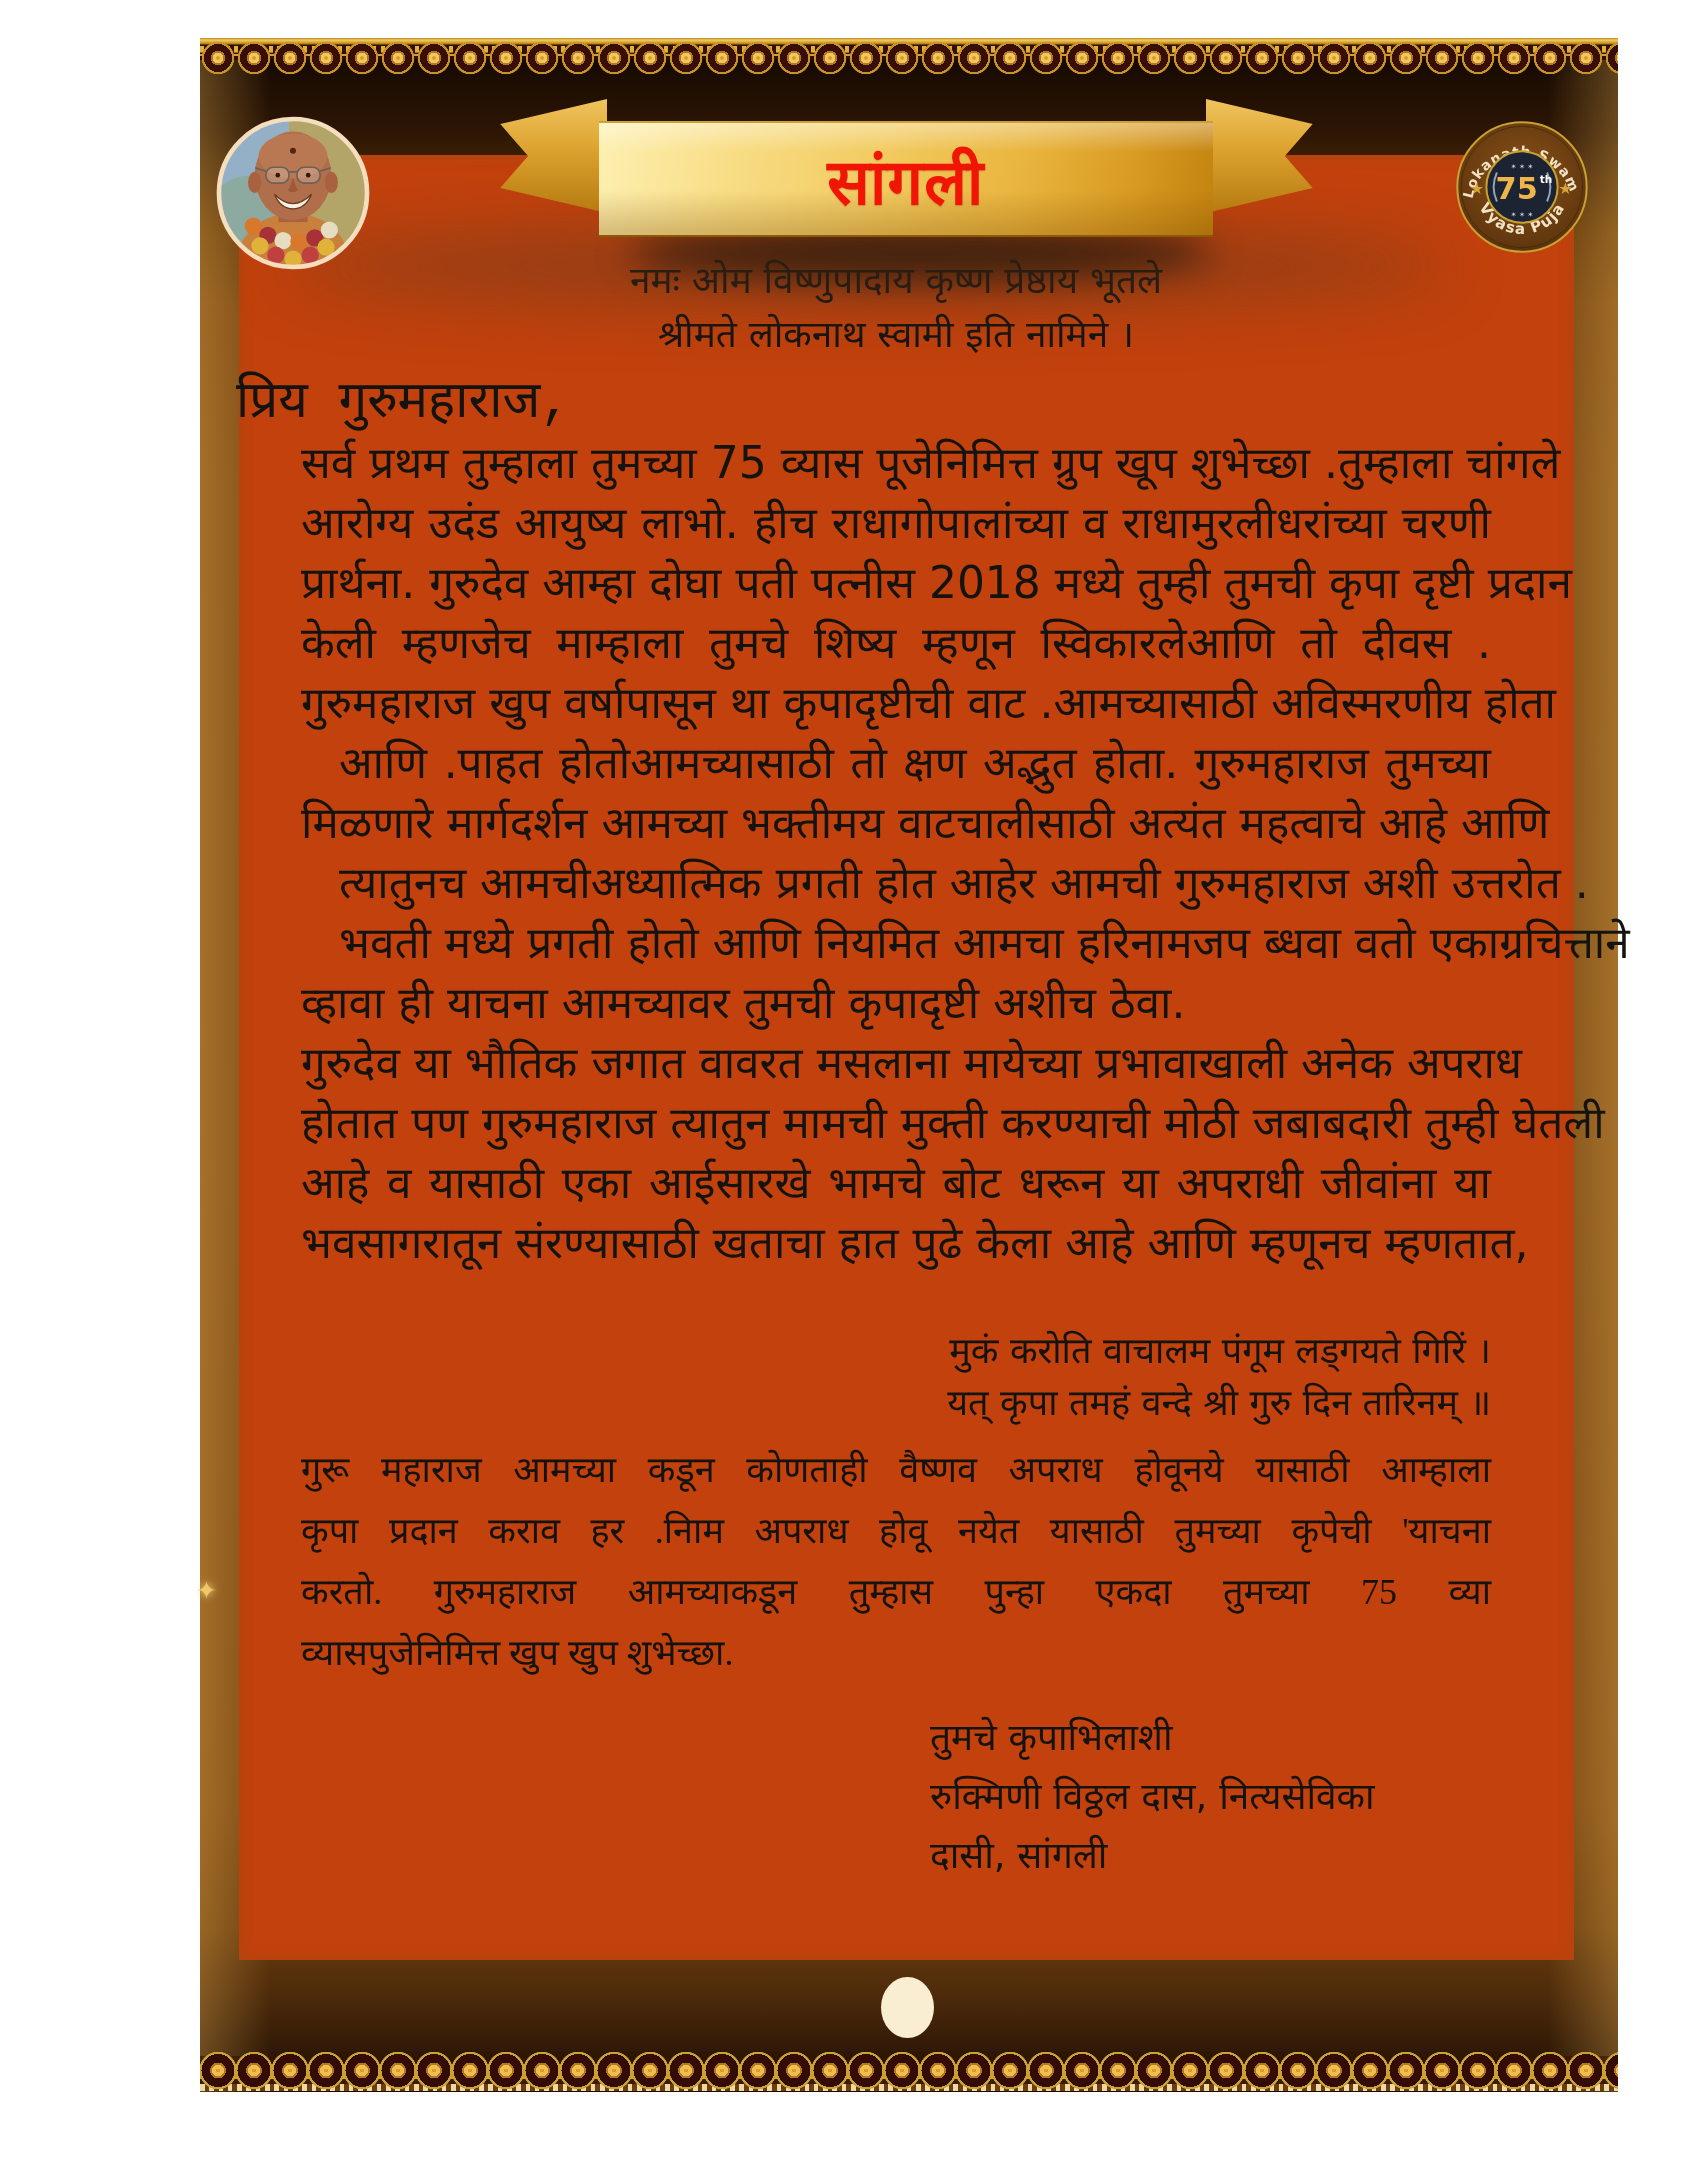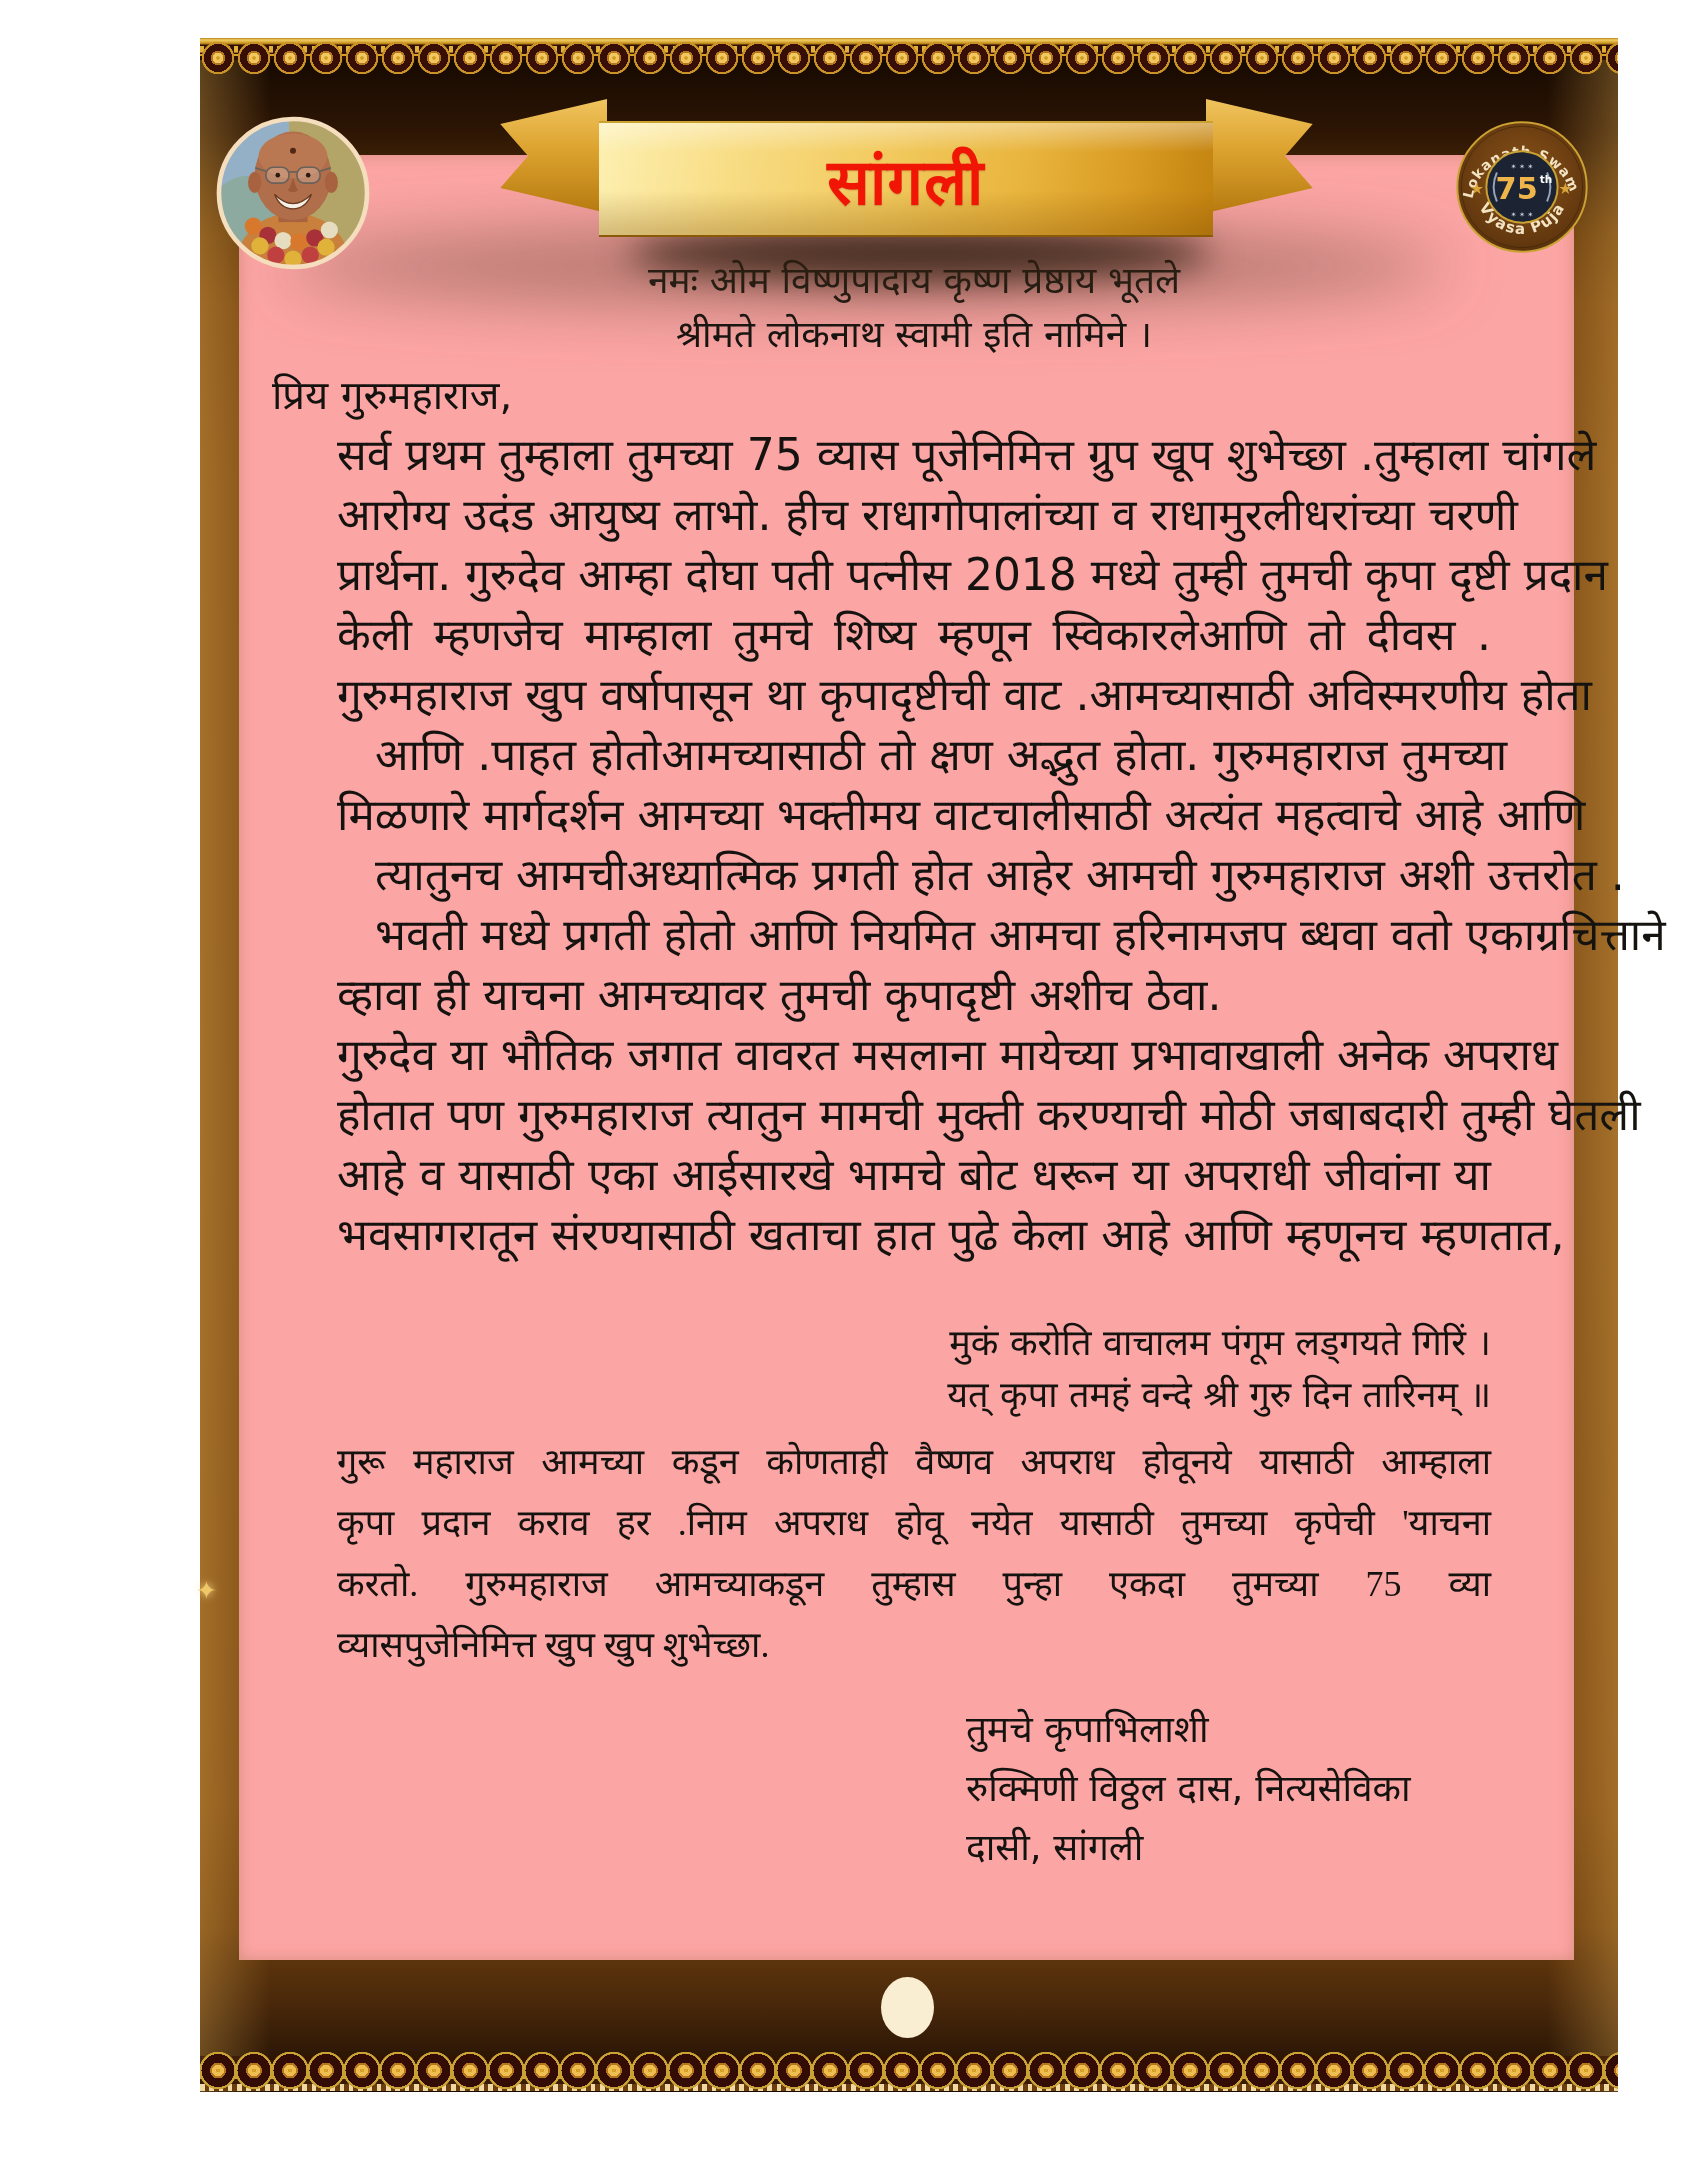--- a/index.html
+++ b/index.html
@@ -28,22 +28,22 @@
     background-image:
       radial-gradient(circle at 18px 22.5px, #d9a028 0 2px, #eebf50 2px 6px, #b4761c 6px 8px, #330d05 8px 16.5px, #caa133 16.5px 18.5px, rgba(0,0,0,0) 19px),
       linear-gradient(180deg, rgba(0,0,0,0) 0 33px, #d9a028 33px 35px, #3a1b06 35px 40px, rgba(0,0,0,0) 40px),
       repeating-linear-gradient(90deg,#f0d9a0 0 4.6px,#6b3c10 4.6px 9.3px),
       linear-gradient(180deg, rgba(0,0,0,0) 0 12px, #35110699 12px 34px, rgba(0,0,0,0) 34px);
     background-size:36px 48px,100% 48px,100% 7.3px,100% 48px;
     background-position:0 4px,0 0,0 40px,0 0;}
 
   
   #paper{position:absolute;left:239px;top:155px;width:1335px;height:1805px;
-    background:#fca5a5;box-shadow:inset 0 0 14.6px rgba(130,85,30,.30);
-    box-sizing:border-box;padding:99px 83px 0 98px;}
+    background:#c2410c;box-shadow:inset 0 0 14.6px rgba(130,85,30,.30);
+    box-sizing:border-box;padding:99px 83px 0 62px;}
 
   
   .banner-shadow-wide{position:absolute;left:284px;top:228px;width:1164px;height:76px;border-radius:50%;
     background:rgba(82,58,36,.45);filter:blur(32px);}
   .banner-shadow-core{position:absolute;left:629px;top:225px;width:582px;height:56px;border-radius:50%;
     background:rgba(42,27,14,.8);filter:blur(17px);}
   .tail{position:absolute;top:99px;width:116px;height:114px;background:linear-gradient(180deg,#f0c45e 0%,#dca22e 45%,#b67a10 100%);}
   .tail-left{left:491px;clip-path:polygon(100% 0, 8% 22%, 32% 50%, 8% 78%, 100% 100%);}
   .tail-right{left:1206px;clip-path:polygon(0 0, 92% 22%, 68% 50%, 92% 78%, 0 100%);}
   .band{position:absolute;left:599px;top:121px;width:614px;height:112px;
@@ -54,21 +54,21 @@
     display:flex;align-items:center;justify-content:center;}
   .band-title{font-size:63px;font-weight:bold;color:#f01505;letter-spacing:1.3px;
     text-shadow:0 1.3px 1.3px rgba(120,10,0,.25);}
 
   
   .photo{position:absolute;left:215px;top:115px;width:156px;height:156px;}
   .badge{position:absolute;left:1456px;top:121px;width:132px;height:132px;}
 
   
   .invocation{ text-align:center;font-size:37px;line-height:54px;font-weight:500;}
-  .salutation{margin-left:-65px;margin-top:9px;font-size:40px;line-height:49px;}
+  .salutation{margin-left:-65px;margin-top:17px;font-size:51px;line-height:49px;font-family:Liberation Mono, monospace;}
   .para{margin-top:5.3px;font-size:44px;line-height:60px;}
   .tline{white-space:nowrap;overflow:visible;}
   .just{text-align:justify;text-align-last:justify;}
   .ind{text-indent:38px;}
   .verse{margin-top:52px;text-align:right;font-size:36px;line-height:52px;}
   .para3{margin-top:10.6px;font-size:36px;line-height:61px;font-family:Liberation Serif, serif;}
   .closing{margin-top:24px;margin-left:629px;font-size:37px;line-height:59px;}
 
   
   .bottom-dot{position:absolute;left:881px;top:1977px;width:53px;height:61px;border-radius:50%;background:#f9edd2;}

